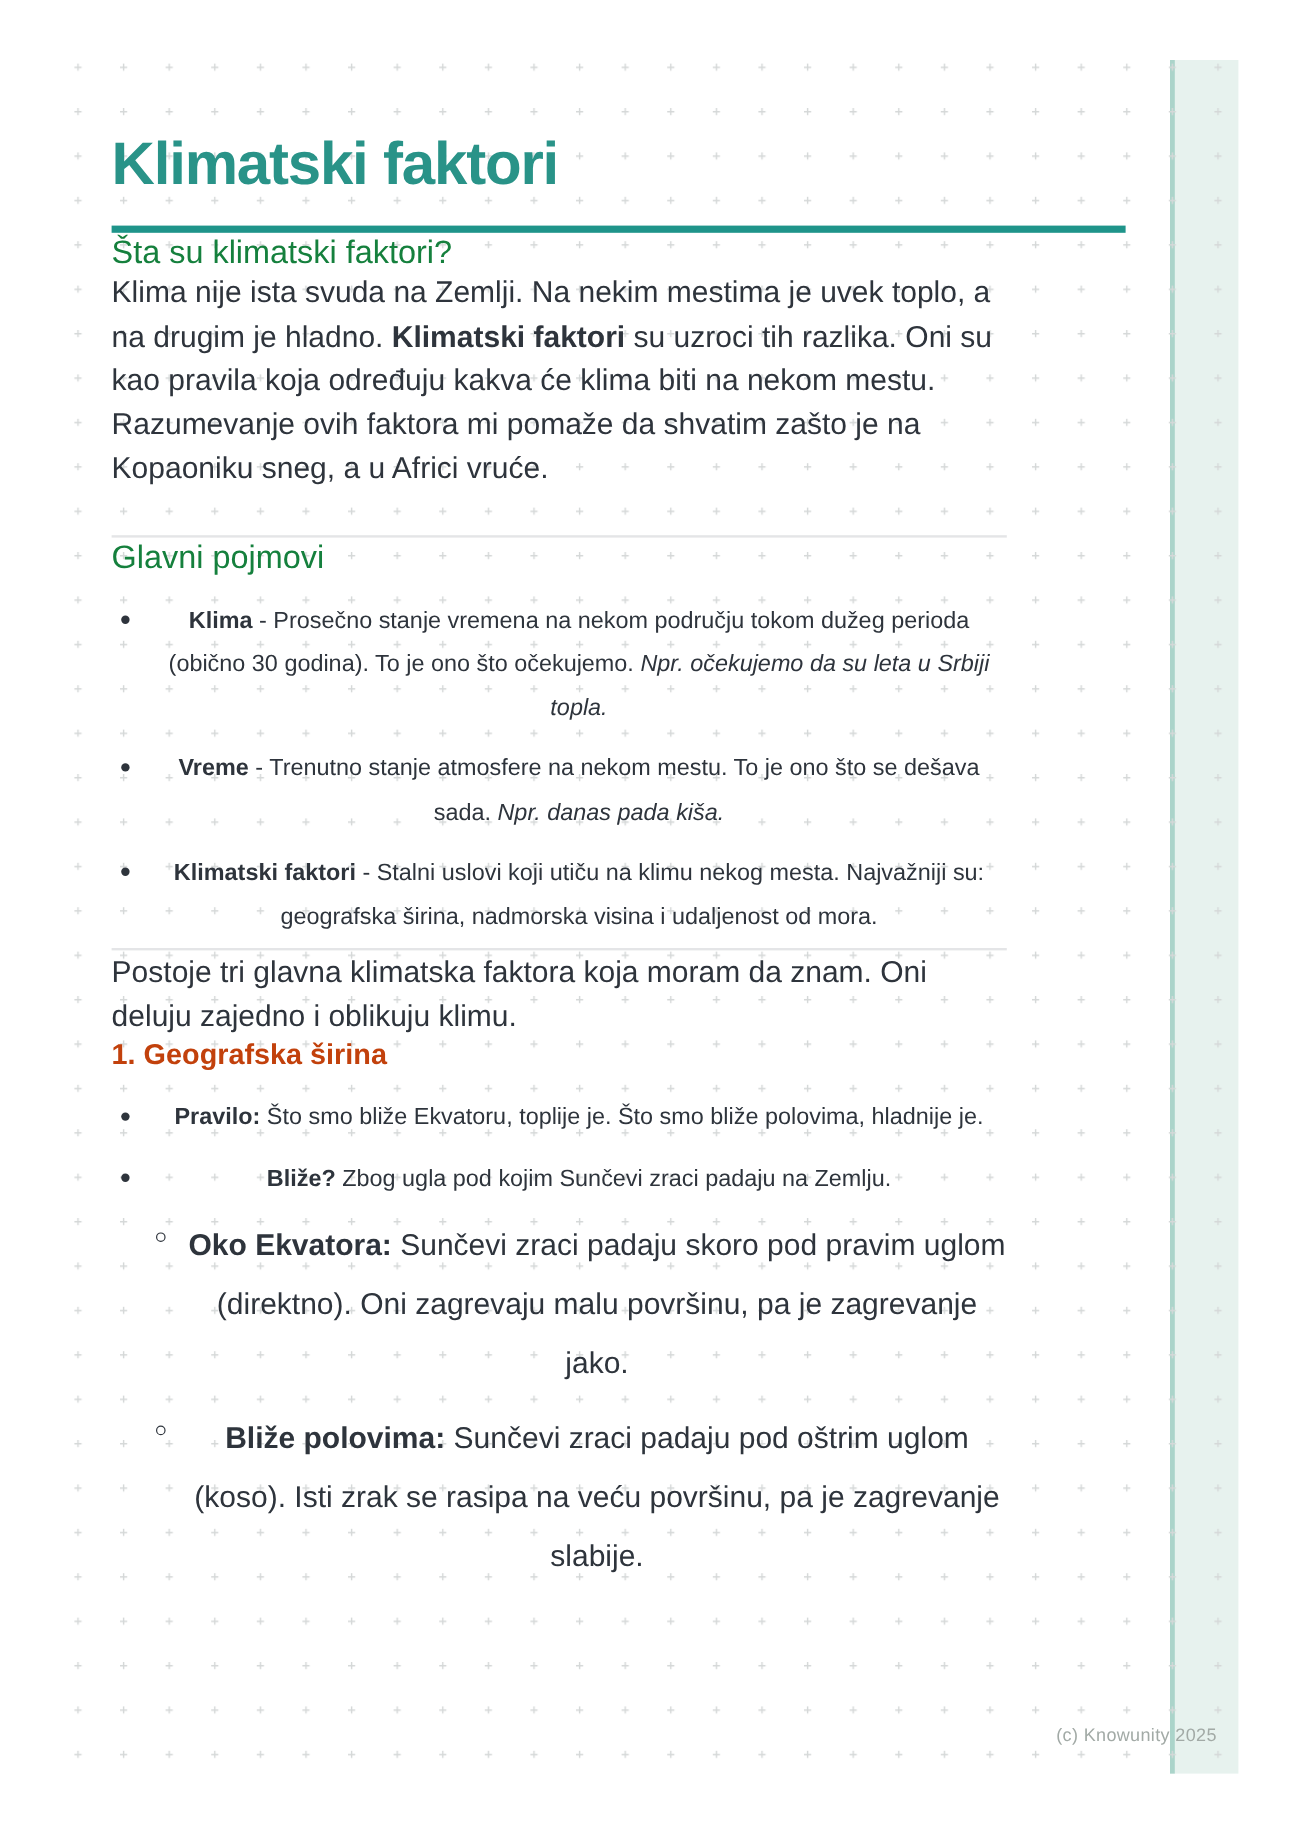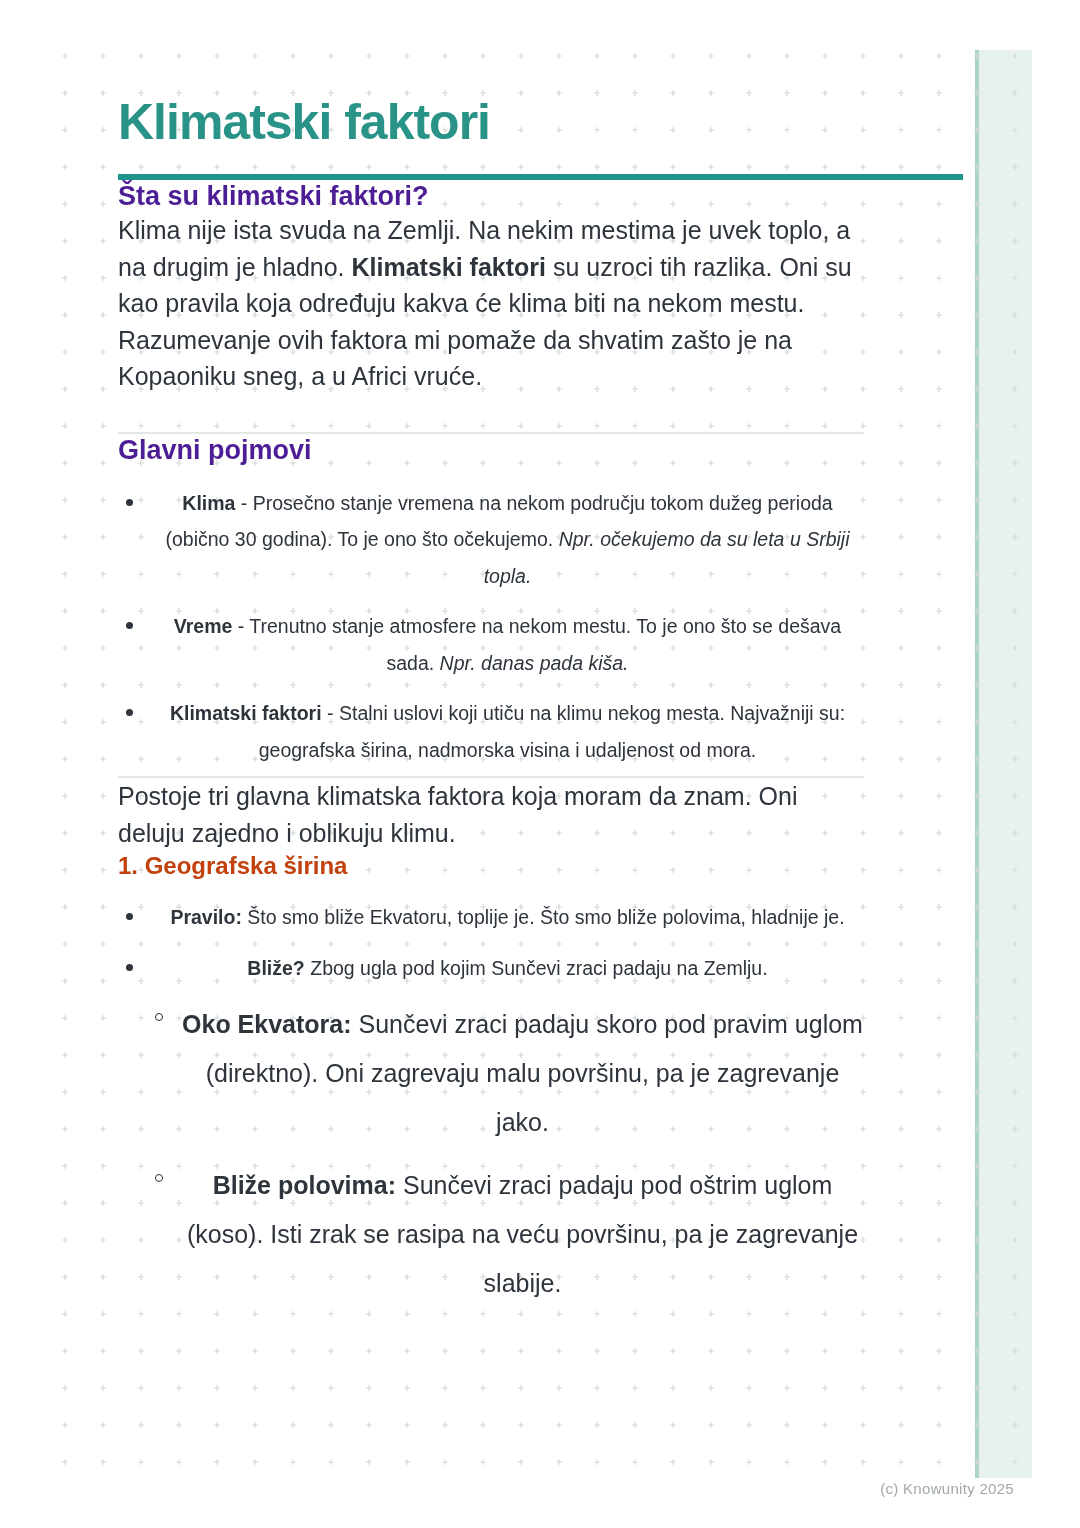--- a/index.html
+++ b/index.html
@@ -7,29 +7,29 @@
     width:1080px;height:1528px;position:relative;overflow:hidden;
     font-family:"Liberation Sans","DejaVu Sans",sans-serif;
     color:#2e343c;
   }
   .dots-layer{position:absolute;top:0;left:0;pointer-events:none;}
   .side-strip{
     position:absolute;left:975px;top:50px;width:53px;height:1428px;
     background:#e7f2ee;border-left:4px solid #abd4ca;
   }
   .content{
-    position:absolute;top:2px;left:93px;width:845px;margin-left:25px;
+    position:absolute;top:16px;left:93px;width:845px;
   }
   h1.page-title{
     margin:94px 0 0 0;font-size:50px;line-height:52px;font-weight:800;
     letter-spacing:-1px;color:#299388;
   }
   .title-rule{height:6px;background:#1f948a;border:none;margin:26px 0 0 0;width:845px;}
   h2.section-heading{
-    margin:0;font-size:27px;line-height:32px;font-weight:700;color:#4c1d95;
+    margin:0;font-size:27px;line-height:32px;font-weight:400;color:#15803d;
   }
   h3.sub-heading{
     margin:0;font-size:24px;line-height:29px;font-weight:700;color:#c2410c;
   }
   .h2-intro{margin-top:40px;}
   .h2-pojmovi{margin-top:34px;}
   .h2-detaljno{margin-top:30px;}
   .h3-sirina{margin-top:30px;}
   p.body-text{
     margin:0;width:746px;font-size:25px;line-height:36.5px;font-weight:400;
@@ -61,21 +61,21 @@
   }
   ul.sub-bullet-list > li:last-child{margin-bottom:0;}
   ul.sub-bullet-list > li > .marker-circle{
     position:absolute;left:4px;top:13px;width:6px;height:6px;border-radius:50%;
     border:1.6px solid #2e343c;background:transparent;
   }
   .term{font-weight:700;}
   .example{font-style:italic;}
   .watermark{
     position:absolute;top:1438px;right:66px;font-size:15px;color:#a2aaa6;
-    letter-spacing:0.3px;z-index:3;margin-top:42px;
+    letter-spacing:0.3px;z-index:3;
   }
   .side-strip{z-index:0;}
   .dots-layer{z-index:1;}
   .content{z-index:2;}
 </style>
 </head>
 <body>
 
 <div class="side-strip"></div>
 

